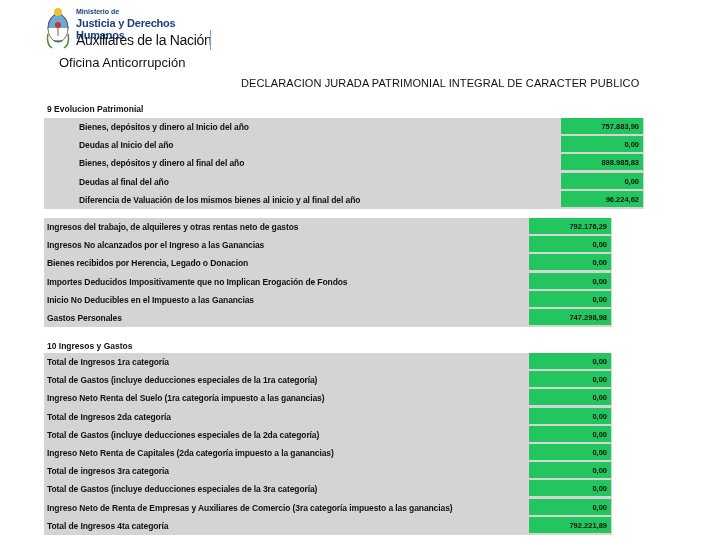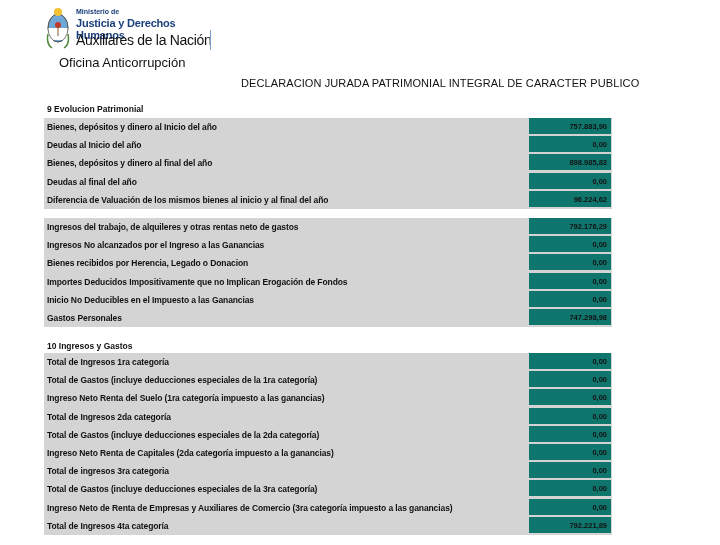--- a/index.html
+++ b/index.html
@@ -10,21 +10,21 @@
     .ministerio { position: absolute; left: 30px; top: 4px; font-size: 7px; font-weight: bold; color: #1a3f7a; }
     .justicia { position: absolute; left: 30px; top: 13px; font-size: 11px; font-weight: bold; color: #1a3f7a; letter-spacing: -0.2px; }
     .presidencia { position: absolute; left: 30px; top: 28px; font-size: 14px; color: #111; letter-spacing: -0.3px; }
     .presidencia-bar { position: absolute; left: 164px; top: 26px; width: 1px; height: 20px; background: #7aa0c8; }
     .oficina { position: absolute; left: 59px; top: 55px; font-size: 13px; color: #111; }
     .doc-title { position: absolute; left: 215px; top: 77px; font-size: 11px; color: #111; letter-spacing: 0.1px; margin-left: 26px; }
     .section-title { position: absolute; left: 47px; font-size: 8.5px; font-weight: bold; color: #111; text-align: center; }
     .table { position: absolute; left: 44px; width: 568px; background: #d4d4d4; }
     .row { position: relative; height: 18.2px; }
     .row .label { position: absolute; left: 3px; top: 4px; font-size: 8.5px; font-weight: bold; color: #111; white-space: nowrap; letter-spacing: -0.1px; }
-    .row .value { position: absolute; left: 485px; top: 0px; width: 82px; height: 16px; background: #0f766e;
+    .row .value { position: absolute; left: 485px; top: 0px; width: 82px; height: 16px; background: #22c55e;
                   border-bottom: 1px solid #d4d4d4; }
     .row .value span { position: absolute; right: 4px; top: 4px; font-size: 7.5px; font-weight: bold; color: #111; }
   </style>
 </head>
 <body>
 
 <div class="logo">
   <svg class="emblem" viewBox="0 0 24 46">
     <ellipse cx="12" cy="24" rx="10" ry="14" fill="#6fa8d8" stroke="#555" stroke-width="0.8"></ellipse>
     <rect x="2" y="24" width="20" height="12" fill="#ffffff"></rect>
@@ -38,21 +38,21 @@
   <div class="justicia">Justicia y Derechos Humanos</div>
   <div class="presidencia">Auxiliares de la Nación</div>
   <div class="presidencia-bar"></div>
 </div>
 
 <div class="oficina">Oficina Anticorrupción</div>
 <div class="doc-title">DECLARACION JURADA PATRIMONIAL INTEGRAL DE CARACTER PUBLICO</div>
 
 <div class="section-title" style="top:104px;">9 Evolucion Patrimonial</div>
 
-<div class="table" style="top:118px;">
+<div class="table" style="top:118px;padding-left:32px;">
   <div class="row">
       <div class="label">Bienes, depósitos y dinero al Inicio del año</div>
       <div class="value">
         <span>757.883,90</span>
       </div>
     </div>
   <div class="row">
       <div class="label">Deudas al Inicio del año</div>
       <div class="value">
         <span>0,00</span>

